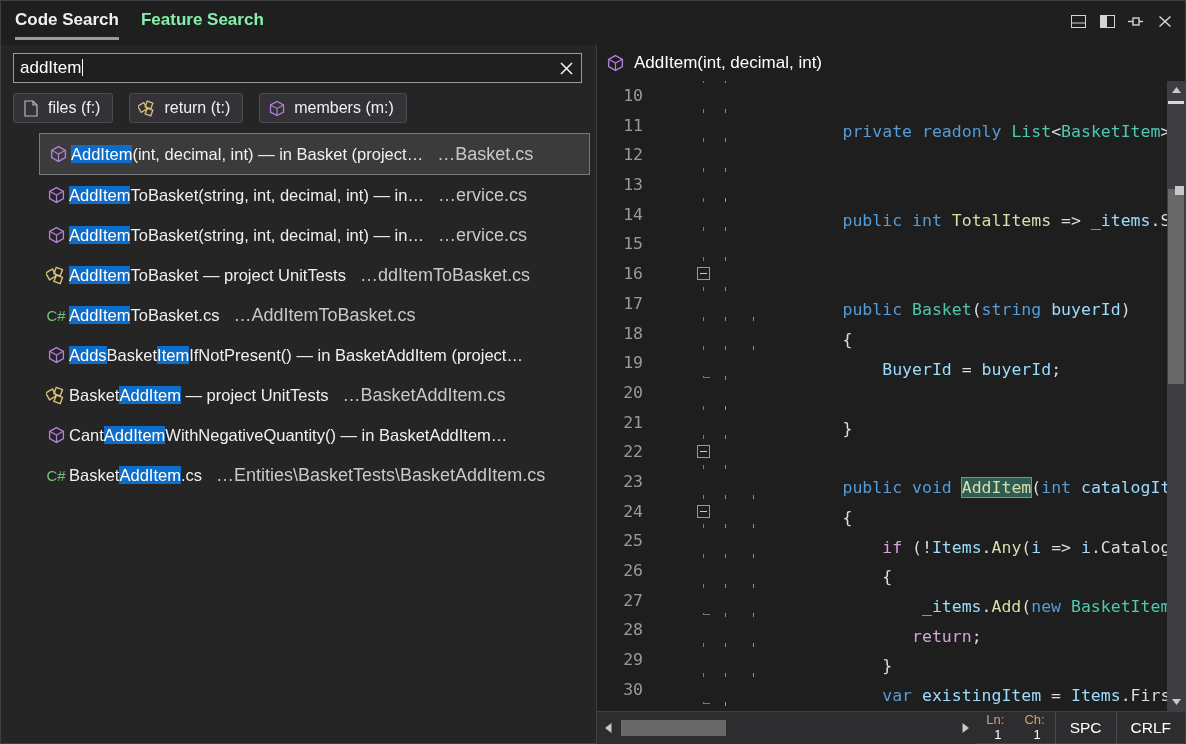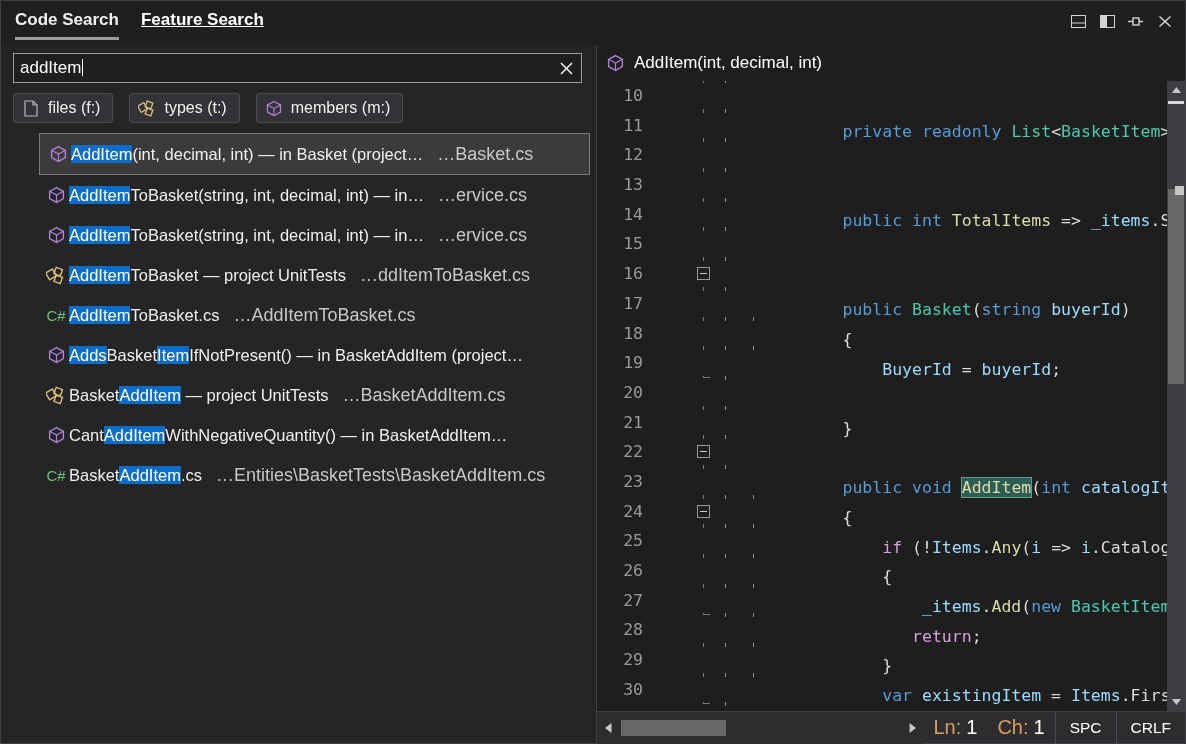--- a/index.html
+++ b/index.html
@@ -42,21 +42,21 @@
     margin-top: 28px;
   }
   .tab.active { font-weight: bold; }
   .tab.active::after {
     content: "";
     position: absolute;
     left: 2px; right: 10px; bottom: 5px;
     height: 3px;
     background: #9b9b9b;
   }
-  .tab.inactive { font-weight: bold; color: #ffffff; padding-left: 12px; text-decoration: underline; }
+  .tab.inactive { font-weight: bold; color: #86efac; padding-left: 12px; }
 
   #wincontrols {
     position: absolute;
     right: 10px; top: 10px;
     display: flex;
     align-items: center;
     gap: 9px;
   }
   .wc { width: 20px; height: 20px; display: flex; align-items: center; justify-content: center; cursor: default; }
 
@@ -258,24 +258,25 @@
     align-items: center;
     flex: 0 0 auto;
     border-top: 1px solid #3f3f46;
   }
   #hscrollwrap { flex: 1 1 auto; display: flex; align-items: center; height: 32px; position: relative; background: #2d2d30; }
   .harrow { width: 22px; height: 32px; display: flex; align-items: center; justify-content: center; }
   #htrack { flex: 1 1 auto; height: 16px; position: relative; }
   #hthumb { position: absolute; left: 2px; top: 0; width: 105px; height: 16px; background: #686868; }
   .stat {
     color: #d8a060;
-    font-size: 20px;
+    font-size: 13px;
     padding: 0 10px;
     display: flex; align-items: center; height: 32px;
     white-space: nowrap;
+    flex-direction: column;
   }
   .stat .val { color: #ffffff; margin-left: 5px; }
   .statbox {
     color: #ffffff; font-size: 15.5px;
     padding: 0 14px;
     height: 32px; display: flex; align-items: center;
     border-left: 1px solid #4a4a50;
   }
 </style>
 </head>
@@ -351,21 +352,21 @@
           <span>files (f:)</span>
         </div>
         <div class="chip">
           <span class="ico">
             <svg width="18" height="17" viewBox="0 0 18 17">
                 <rect x="1" y="4" width="7" height="7" fill="none" stroke="#d8c07a" stroke-width="1.3" transform="rotate(-30 4.5 7.5)"></rect>
                 <rect x="8" y="2" width="6" height="6" fill="none" stroke="#d8c07a" stroke-width="1.3" transform="rotate(20 11 5)"></rect>
                 <rect x="8" y="9" width="6" height="6" fill="none" stroke="#d8c07a" stroke-width="1.3" transform="rotate(20 11 12)"></rect>
               </svg>
           </span>
-          <span>types (t:)</span>
+          <span>return (t:)</span>
         </div>
         <div class="chip">
           <span class="ico">
             <svg width="16" height="17" viewBox="0 0 16 17">
                 <path d="M8 1.5 L14.5 5 v7 L8 15.5 L1.5 12 V5 Z" fill="none" stroke="#b180d7" stroke-width="1.3"></path>
                 <path d="M1.5 5 L8 8.5 L14.5 5 M8 8.5 V15.5" fill="none" stroke="#b180d7" stroke-width="1.1"></path>
               </svg>
           </span>
           <span>members (m:)</span>
         </div>

